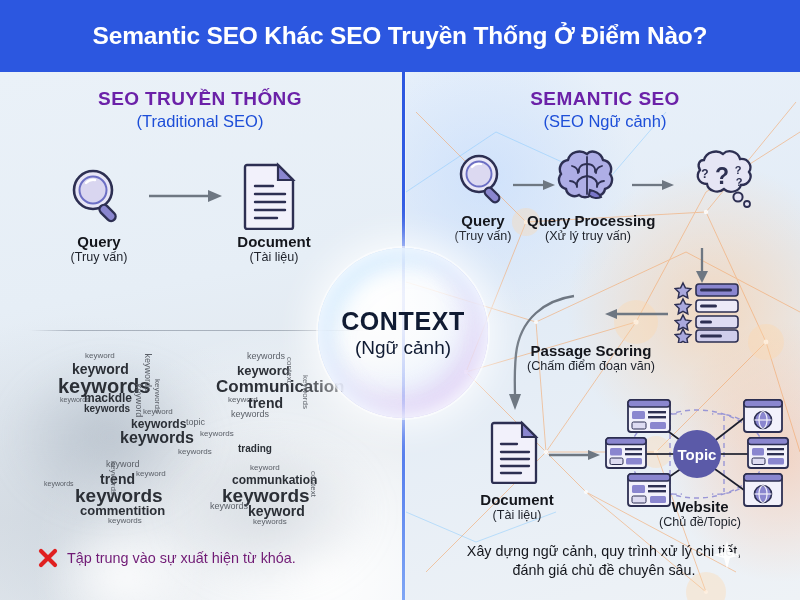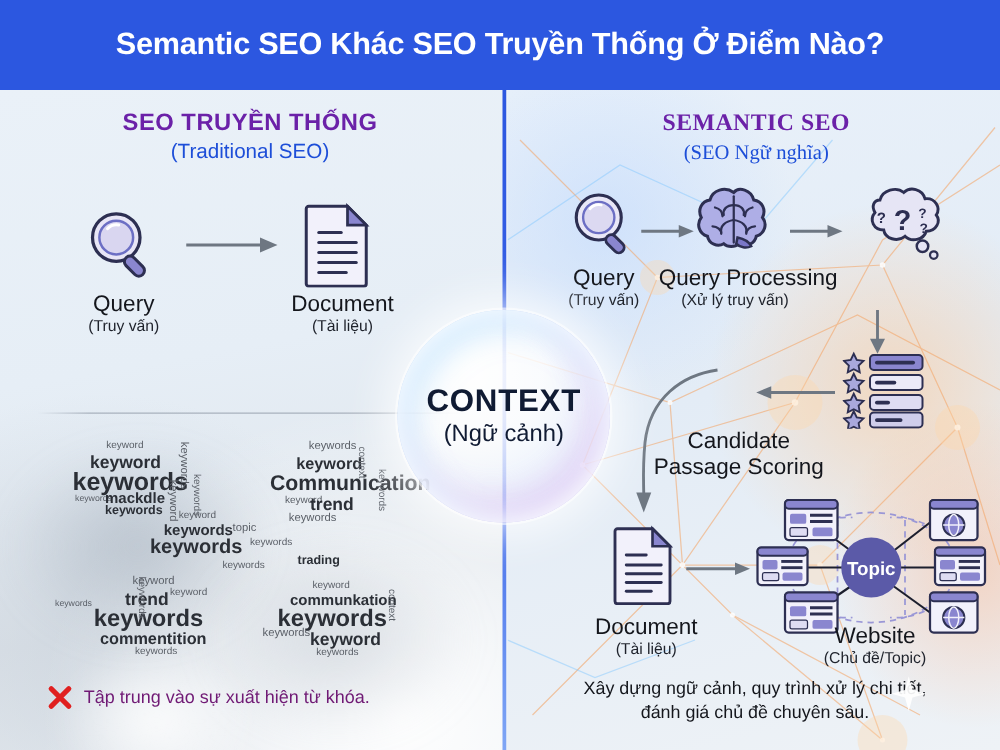--- a/index.html
+++ b/index.html
@@ -62,25 +62,25 @@
     background:linear-gradient(180deg,#2c57e0 0%,#3a63e8 55%,#7fa6f5 100%);
   }
 
   .netsvg { position:absolute; inset:0; width:394px; height:528px; }
 
   
   .head { position:absolute; text-align:center; }
   .head .h1 { color:#6b21a8; font-weight:bold; font-size:19px; letter-spacing:.4px; }
   .head .h2 { color:#1d4ed8; font-size:16.5px; margin-top:2px; }
   #head-left  { left:40px;  top:88px;  width:320px; }
-  #head-right { left:445px; top:88px;  width:320px;font-family:Liberation Serif, serif; }
+  #head-right { left:445px; top:88px;  width:320px; }
 
   
   .nlabel { position:absolute; text-align:center; }
-  .nlabel .n1 { color:#14161c; font-weight:normal; font-size:18px; line-height:1.16; white-space:nowrap;}
+  .nlabel .n1 { color:#14161c; font-weight:bold; font-size:15px; line-height:1.16; white-space:nowrap;}
   .nlabel .n2 { color:#1e222b; font-size:12.6px; line-height:1.2; white-space:nowrap;}
   .nlabel.wrap .n1 { white-space:normal; }
 
   .icon { position:absolute; }
 
   
   .wc { position:absolute; color:#2b2f36; font-weight:bold; line-height:1;
         white-space:nowrap; }
   .wc.lt { font-weight:normal; color:#5b6068; }
   .wc.rot { transform-origin:center; }
@@ -182,21 +182,21 @@
   </div>
 
   <div class="divider"></div>
 
   <div class="head" id="head-left">
     <div class="h1">SEO TRUYỀN THỐNG</div>
     <div class="h2">(Traditional SEO)</div>
   </div>
   <div class="head" id="head-right">
     <div class="h1">SEMANTIC SEO</div>
-    <div class="h2">(SEO Ngữ nghĩa)</div>
+    <div class="h2">(SEO Ngữ cảnh)</div>
   </div>
 
   <div class="icon" style="left:68px; top:165px;">
     <svg width="62" height="62" viewBox="0 0 62 62">
       <circle cx="25" cy="25" r="19" fill="#e8e6f6" stroke="#2d2f52" stroke-width="2.6"></circle>
       <circle cx="25" cy="25" r="13.5" fill="#d9d6f0" stroke="#6c6fc4" stroke-width="2"></circle>
       <path d="M18 18 a10 10 0 0 1 9 -3" stroke="#ffffff" stroke-width="2.4" fill="none" stroke-linecap="round"></path>
       <rect x="36" y="38" width="19" height="9" rx="4.5" transform="rotate(45 36 38)" fill="#8a86cf" stroke="#2d2f52" stroke-width="2.4"></rect>
     </svg>
   </div>
@@ -381,22 +381,22 @@
   </div>
 
   <div class="icon" style="left:603px; top:307px;">
     <svg width="66" height="14" viewBox="0 0 66 14">
       <line x1="65" y1="7" x2="12" y2="7" stroke="#6e7782" stroke-width="2.3"></line>
       <path d="M14 2 L2 7 L14 12 Z" fill="#6e7782"></path>
     </svg>
   </div>
 
   <div class="nlabel wrap" style="left:512px; top:342px; width:158px;">
-    <div class="n1">Candidate</div>
     <div class="n1">Passage Scoring</div>
+    <div class="n2">(Chấm điểm đoạn văn)</div>
   </div>
 
   <div class="icon" style="left:492px; top:292px;">
     <svg width="86" height="124" viewBox="0 0 86 124">
       <path d="M82 4 C54 8 28 26 24 62 C22 82 23 96 23 104" stroke="#6e7782" stroke-width="2.3" fill="none"></path>
       <path d="M17 102 L23 118 L29 102 Z" fill="#6e7782"></path>
     </svg>
   </div>
 
   <div class="icon" style="left:490px; top:420px;">

